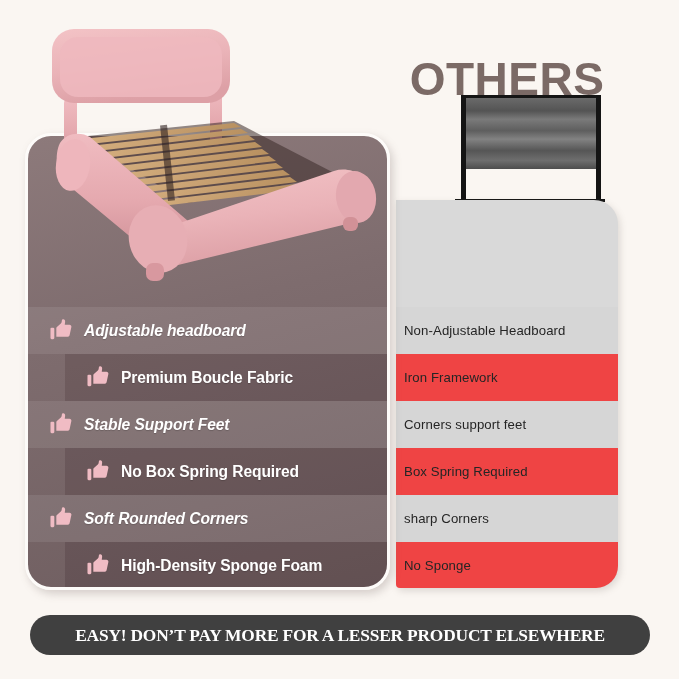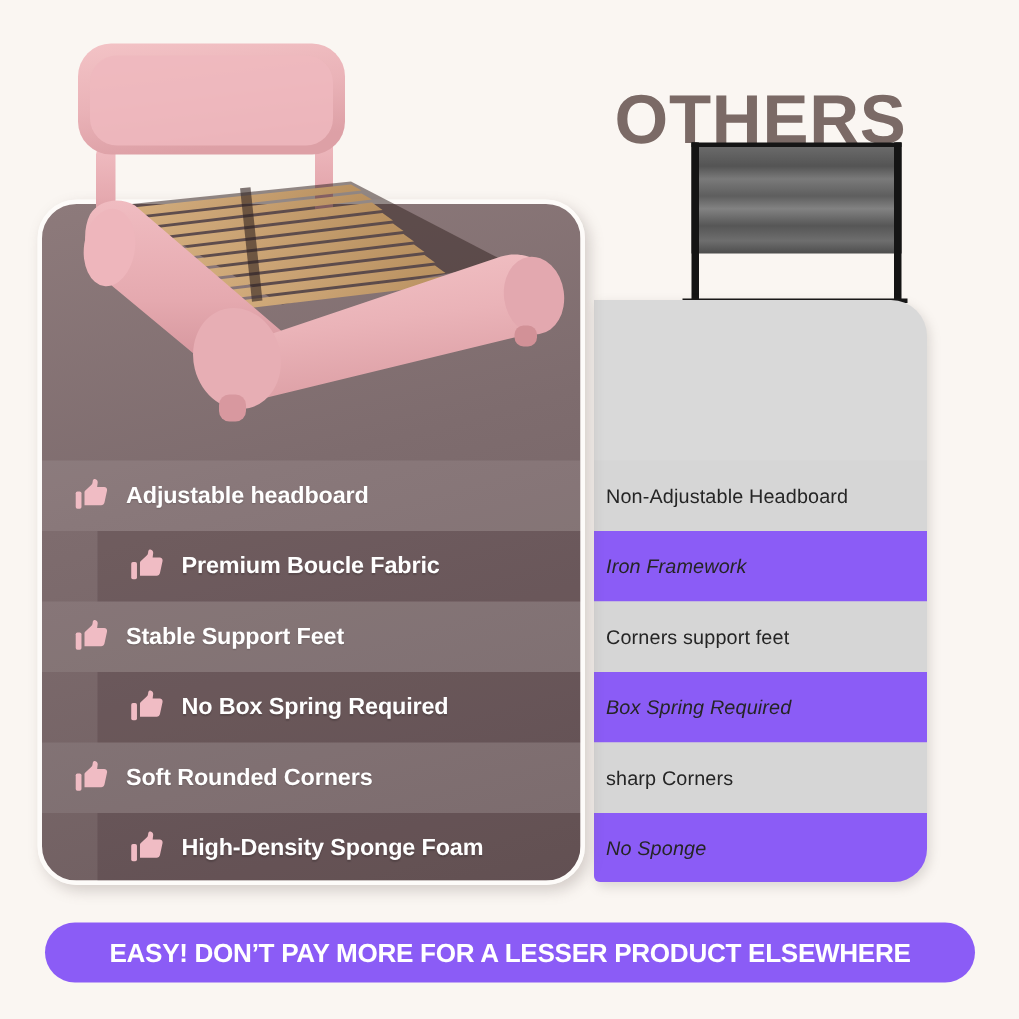--- a/index.html
+++ b/index.html
@@ -39,21 +39,21 @@
     top: 107px;
     width: 222px;
   }
   .orow {
     height: 47px;
     display: flex;
     align-items: center;
     padding-left: 8px;
   }
   .orow.light { background: #d6d6d6; }
-  .orow.dark  { background: #8b5cf6; font-style: italic; }
+  .orow.dark  { background: #ef4444; }
   .orow-label {
     font-size: 13.2px;
     color: #252525;
     letter-spacing: 0.1px;
     white-space: nowrap;
   }
 
   #others-title {
     position: absolute;
     left: 396px;
@@ -130,21 +130,21 @@
     left: 0;
     top: 171px;
     width: 100%;
   }
   .prow {
     height: 47px;
     display: flex;
     align-items: center;
     padding-left: 22px;
   }
-  .prow.light { background: rgba(255,255,255,0.085); }
+  .prow.light { background: rgba(255,255,255,0.085); font-style: italic; }
   .prow.dark  { background: rgba(40,18,22,0.17); margin-left: 37px; }
   .thumb-icon {
     width: 23px;
     height: 23px;
     flex: 0 0 23px;
     margin-right: 11px;
     display: block;
   }
   .prow-label {
     font-size: 15.6px;
@@ -165,25 +165,26 @@
     pointer-events: none;
   }
 
   
   #banner {
     position: absolute;
     left: 30px;
     top: 615px;
     width: 620px;
     height: 40px;
-    background: #8b5cf6;
+    background: #404040;
     border-radius: 20px;
     display: flex;
     align-items: center;
     justify-content: center;
+    font-family: Liberation Serif, serif;
   }
   #banner-text {
     font-size: 17.4px;
     font-weight: bold;
     color: #ffffff;
     letter-spacing: -0.2px;
     white-space: nowrap;
   }
 </style>
 </head>

